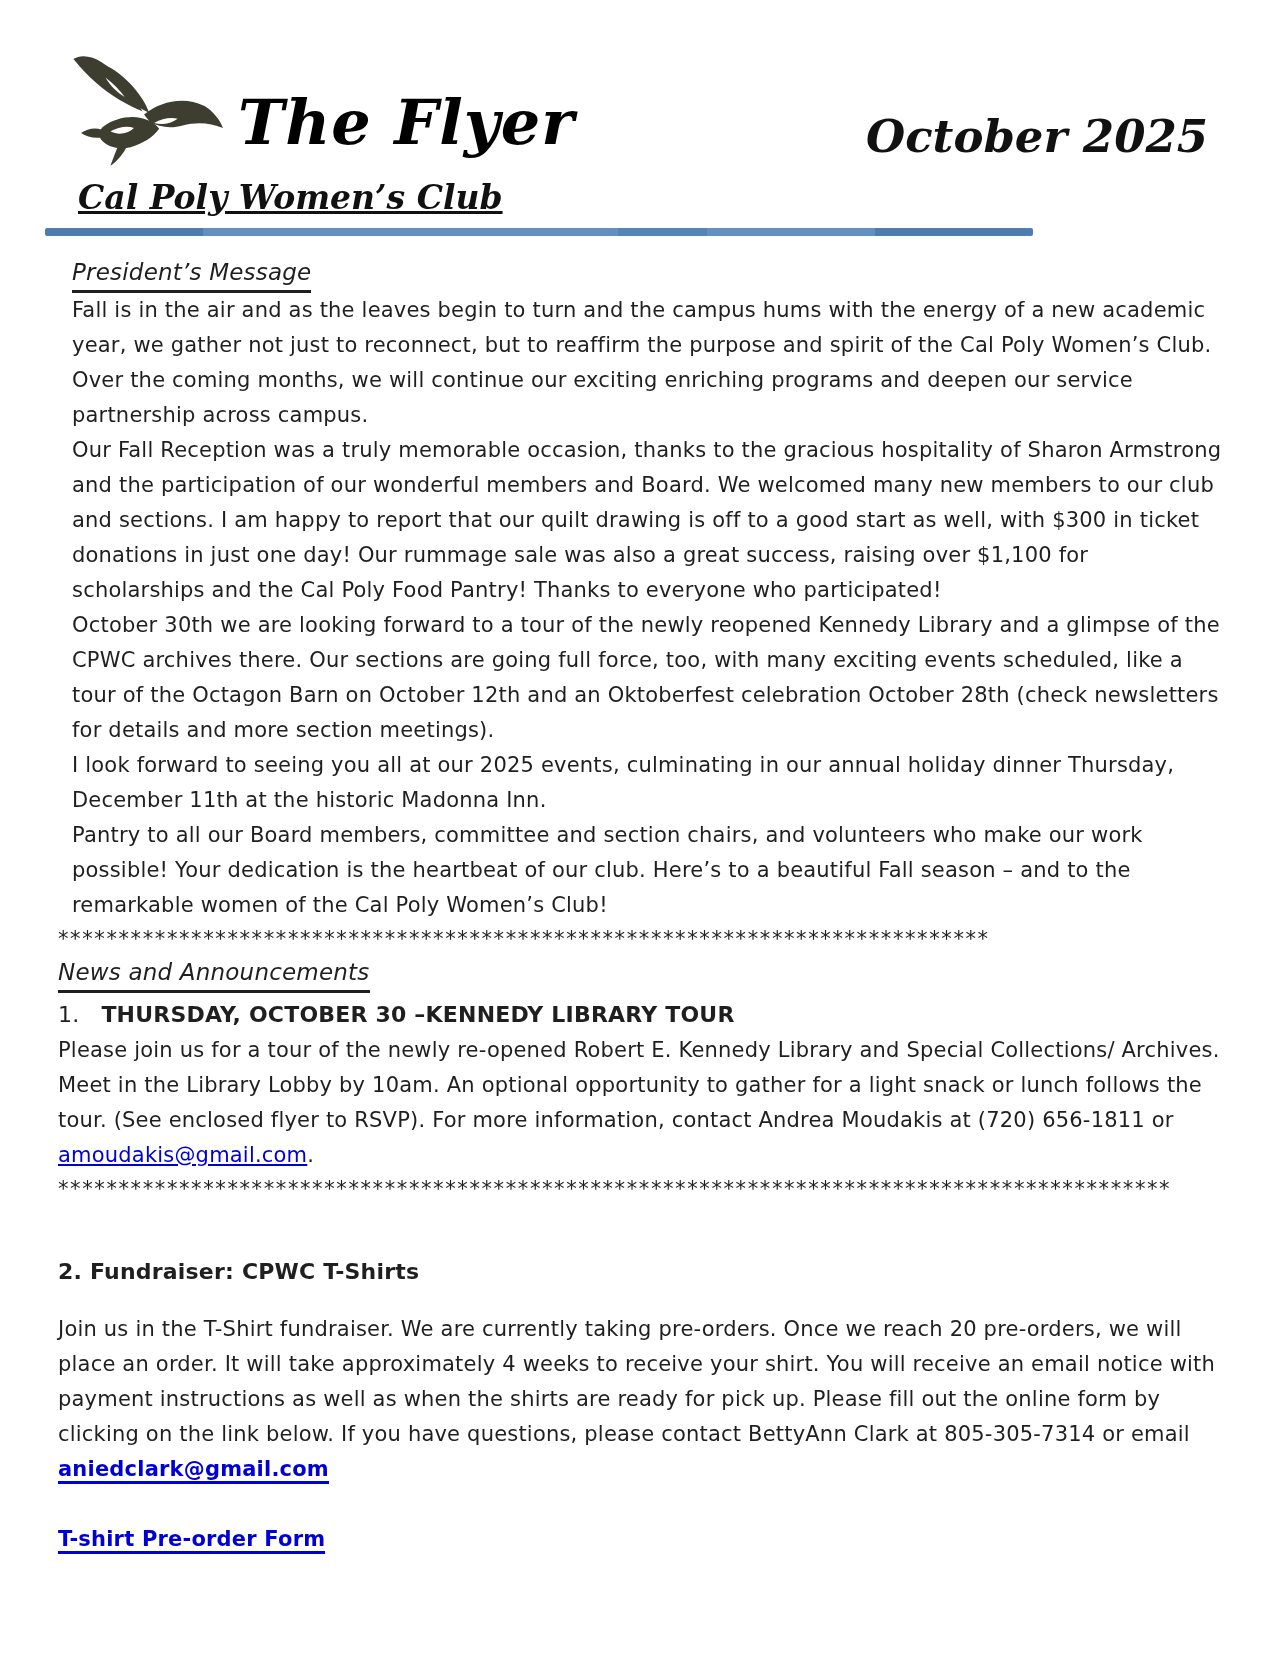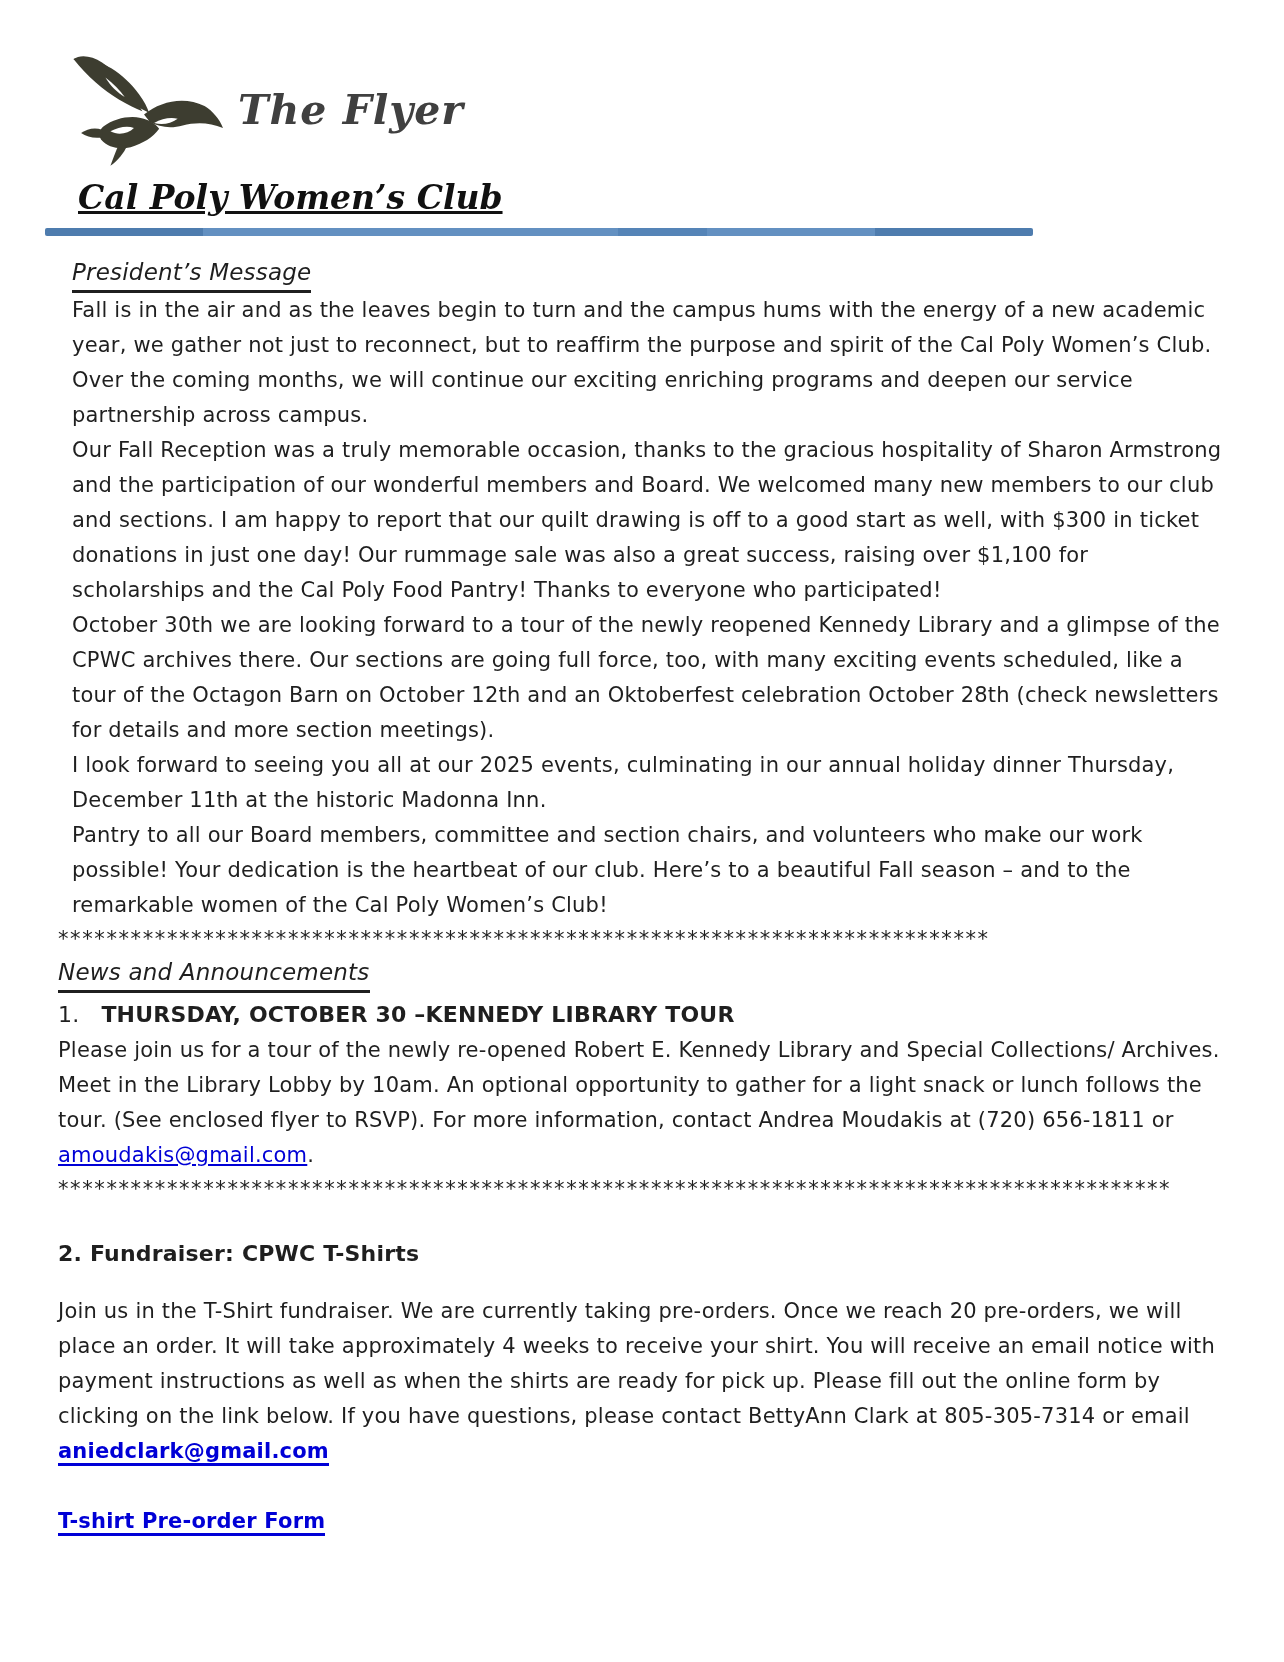--- a/index.html
+++ b/index.html
@@ -11,21 +11,21 @@
     font-family:"DejaVu Sans", sans-serif;
     color:#1f1f1f;
     overflow:hidden;
   }
   
   .header{position:relative;height:240px;}
   .logo{position:absolute;left:55px;top:38px;width:168px;height:148px;}
   .masthead-title{
     position:absolute;left:238px;top:86px;
     font-family:"DejaVu Serif", serif;font-style:italic;font-weight:700;
-    font-size:41px;letter-spacing:1px;color:#404040;
+    font-size:62px;letter-spacing:1px;color:#000000;
   }
   .masthead-date{
     position:absolute;left:866px;top:110px;
     font-family:"DejaVu Serif", serif;font-style:italic;font-weight:700;
     font-size:45px;color:#111;
   }
   .masthead-org{
     position:absolute;left:78px;top:178px;
     font-family:"DejaVu Serif", serif;font-style:italic;font-weight:700;
     font-size:33px;color:#111;text-decoration:underline;
@@ -55,21 +55,21 @@
   .sig{margin:0;line-height:35px;}
   .sig-block{margin-top:36px;}
   .stars{margin:0;line-height:33px;letter-spacing:1.6px;white-space:nowrap;}
   .news-heading-row{margin-top:0;}
   .item-title{margin:4px 0 0 0;font-size:22px;line-height:36px;}
   .item-number{font-weight:400;margin-right:22px;}
   .bold{font-weight:700;}
   a.doc-link{color:#0000d6;text-decoration:underline;cursor:pointer;}
   a.doc-link.thick{text-decoration:none;border-bottom:3px solid #0000d6;font-weight:bold;}
   .spacer-line{height:35px;}
-  .item2-title{margin-top:30px;font-size:22px;font-weight:700;line-height:36px;}
+  .item2-title{margin-top:48px;font-size:22px;font-weight:700;line-height:36px;}
   .link-line{margin:0;line-height:35px;}
 </style>
 </head>
 <body>
 
 <div class="page">
 
   <div class="header">
     <svg class="logo" viewBox="0 0 200 150" aria-hidden="true">
       <g fill="#3d3d30">
@@ -80,20 +80,21 @@
         <path d="M56,96 C47,93 38,95 31,100 C38,105 48,107 57,105 Z"></path>
         <path d="M86,115 C82,124 75,133 66,139 C70,128 73,120 76,114 Z"></path>
       </g>
       <g fill="#ffffff">
         <path d="M66,98 C75,93 86,91 94,94 C87,101 75,103 66,98 Z"></path>
         <path d="M60,34 C69,41 77,49 83,57 C74,52 66,44 60,34 Z"></path>
         <path d="M118,88 C127,83 137,81 146,83 C138,89 127,91 118,88 Z"></path>
       </g>
     </svg>
     <div class="masthead-title">The Flyer</div>
+    <div class="masthead-date">October 2025</div>
     <div class="masthead-org">Cal Poly Women’s Club</div>
     <div class="divider"></div>
   </div>
 
   <div class="content">
 
     <div class="indent">
       <h2 class="section-heading">President’s Message</h2>
       <p class="para">Fall is in the air and as the leaves begin to turn and the campus hums with the energy of a new academic year, we gather not just to reconnect, but to reaffirm the purpose and spirit of the Cal Poly Women’s Club. Over the coming months, we will continue our exciting enriching programs and deepen our service partnership across campus.</p>
       <p class="para">Our Fall Reception was a truly memorable occasion, thanks to the gracious hospitality of Sharon Armstrong and the participation of our wonderful members and Board. We welcomed many new members to our club and sections. I am happy to report that our quilt drawing is off to a good start as well, with $300 in ticket donations in just one day! Our rummage sale was also a great success, raising over $1,100 for scholarships and the Cal Poly Food Pantry! Thanks to everyone who participated!</p>

